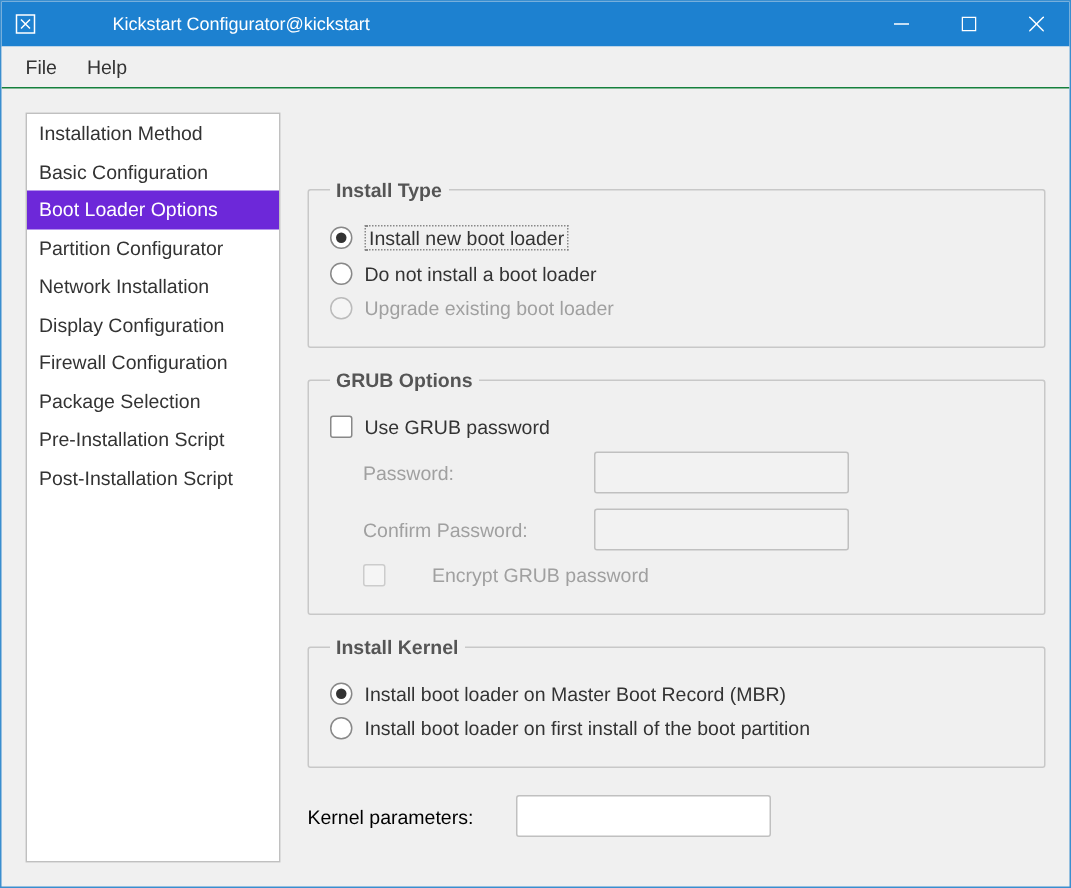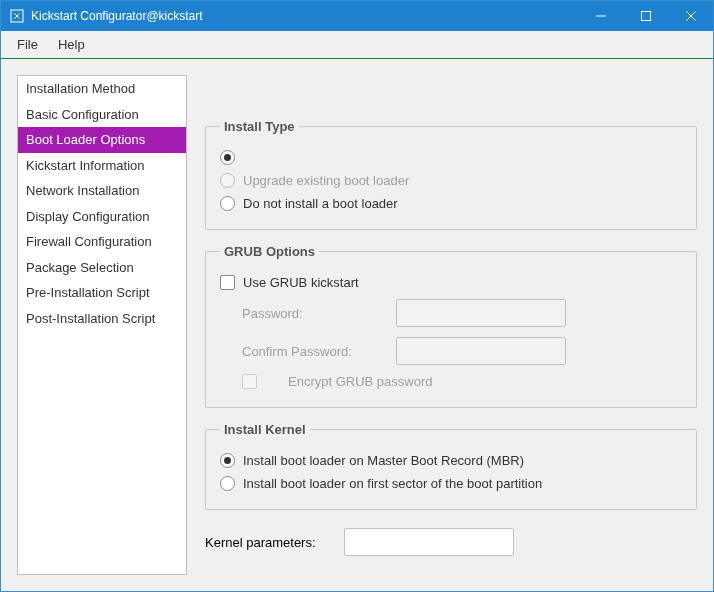--- a/index.html
+++ b/index.html
@@ -12,20 +12,21 @@
   overflow: hidden;
   border: 1px solid #3a8ecf;
 }
 .titlebar {
   background: #1d81d0;
   color: #fff;
   height: 30px;
   display: flex;
   align-items: center;
   padding: 0 0 0 8px;
+  gap: 44px;
 }
 .titlebar-icon {
   width: 16px; height: 16px;
   margin-right: 6px;
   display: inline-flex;
   align-items: center; justify-content: center;
 }
 .title-text { font-size: 12px; flex: 1; }
 .win-controls { display: flex; }
 .win-btn {
@@ -59,21 +60,21 @@
 }
 .side-item {
   padding: 3px 8px;
   color: #333;
   font-size: 13px;
   line-height: 1.5;
   white-space: nowrap;
   cursor: default;
 }
 .side-item.selected {
-  background: #a21caf;
+  background: #6d28d9;
   color: #fff;
 }
 .main {
   flex: 1;
   display: flex;
   flex-direction: column;
   gap: 14px;
   margin-top: 44px;
 }
 fieldset {
@@ -186,51 +187,52 @@
   <div class="menu-item">File</div>
   <div class="menu-item">Help</div>
 </div>
 
 <div class="content">
 
   <div class="sidebar">
     <div class="side-item">Installation Method</div>
     <div class="side-item">Basic Configuration</div>
     <div class="side-item selected">Boot Loader Options</div>
-    <div class="side-item">Kickstart Information</div>
+    <div class="side-item">Partition Configurator</div>
     <div class="side-item">Network Installation</div>
     <div class="side-item">Display Configuration</div>
     <div class="side-item">Firewall Configuration</div>
     <div class="side-item">Package Selection</div>
     <div class="side-item">Pre-Installation Script</div>
     <div class="side-item">Post-Installation Script</div>
   </div>
 
   <div class="main">
 
     <fieldset>
       <legend>Install Type</legend>
       <div class="radio-row">
         <span class="radio checked"></span>
+        <span class="dotted-focus">Install new boot loader</span>
+      </div>
+      <div class="radio-row">
+        <span class="radio"></span>
+        <span>Do not install a boot loader</span>
       </div>
       <div class="radio-row disabled">
         <span class="radio disabled"></span>
         <span>Upgrade existing boot loader</span>
-      </div>
-      <div class="radio-row">
-        <span class="radio"></span>
-        <span>Do not install a boot loader</span>
       </div>
     </fieldset>
 
     <fieldset>
       <legend>GRUB Options</legend>
       <div class="check-row">
         <span class="checkbox"></span>
-        <span>Use GRUB kickstart</span>
+        <span>Use GRUB password</span>
       </div>
       <div class="field-row disabled">
         <span class="field-label">Password:</span>
         <div class="text-input"></div>
       </div>
       <div class="field-row disabled">
         <span class="field-label">Confirm Password:</span>
         <div class="text-input"></div>
       </div>
       <div class="check-row disabled" style="padding-left:22px;gap:31px;">
@@ -240,21 +242,21 @@
     </fieldset>
 
     <fieldset>
       <legend>Install Kernel</legend>
       <div class="radio-row">
         <span class="radio checked"></span>
         <span>Install boot loader on Master Boot Record (MBR)</span>
       </div>
       <div class="radio-row">
         <span class="radio"></span>
-        <span>Install boot loader on first sector of the boot partition</span>
+        <span>Install boot loader on first install of the boot partition</span>
       </div>
     </fieldset>
 
     <div class="kernel-row">
       <span>Kernel parameters:</span>
       <input class="text-input enabled" type="text" value="" style="">
     </div>
 
   </div>
 </div>

